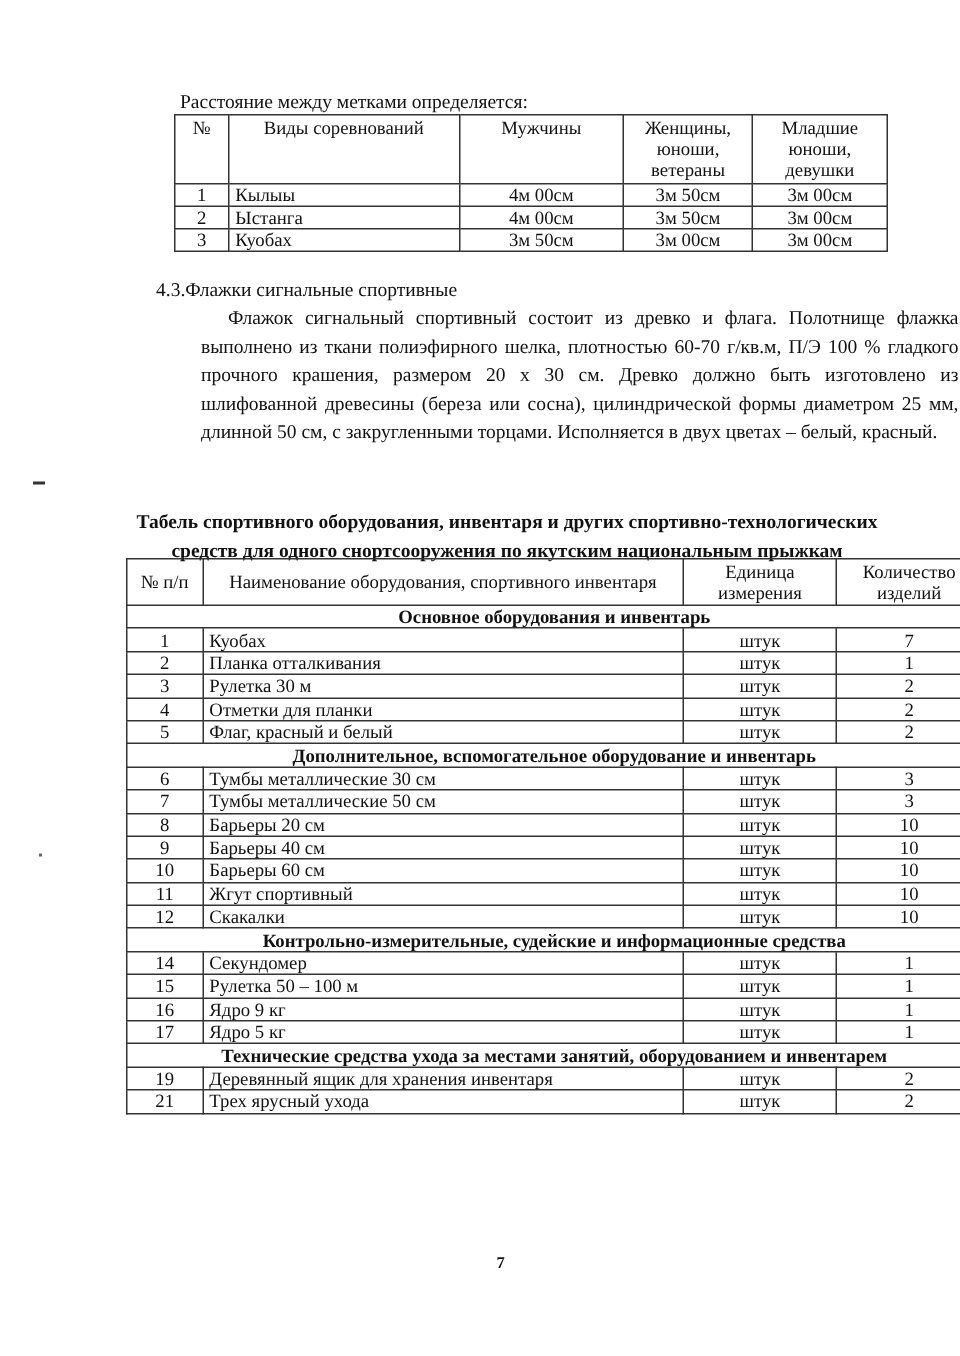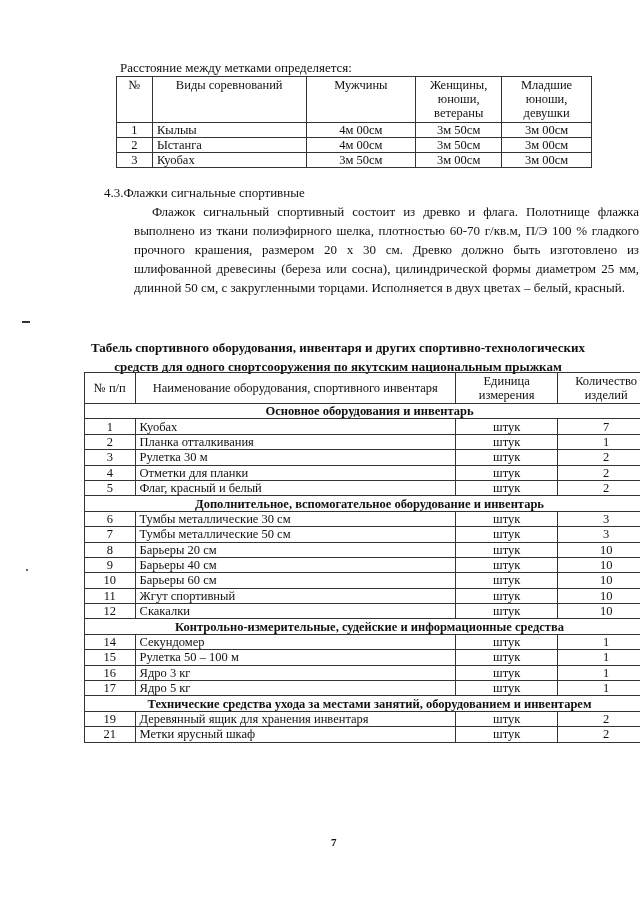--- a/index.html
+++ b/index.html
@@ -187,41 +187,41 @@
         <td>1</td>
       </tr>
       <tr>
         <td>15</td>
         <td class="name">Рулетка 50 – 100 м</td>
         <td>штук</td>
         <td>1</td>
       </tr>
       <tr>
         <td>16</td>
-        <td class="name">Ядро 3 кг</td>
+        <td class="name">Ядро 9 кг</td>
         <td>штук</td>
         <td>1</td>
       </tr>
       <tr>
         <td>17</td>
         <td class="name">Ядро 5 кг</td>
         <td>штук</td>
         <td>1</td>
       </tr>
       <tr>
         <td colspan="4" class="section">Технические средства ухода за местами занятий, оборудованием и инвентарем</td>
       </tr>
       <tr>
         <td>19</td>
         <td class="name">Деревянный ящик для хранения инвентаря</td>
         <td>штук</td>
         <td>2</td>
       </tr>
       <tr>
         <td>21</td>
-        <td class="name">Метки ярусный шкаф</td>
+        <td class="name">Трех ярусный ухода</td>
         <td>штук</td>
         <td>2</td>
       </tr>
     </tbody>
 </table>
 
 <div class="abs pagenum">7</div>
 
 </body></html>

